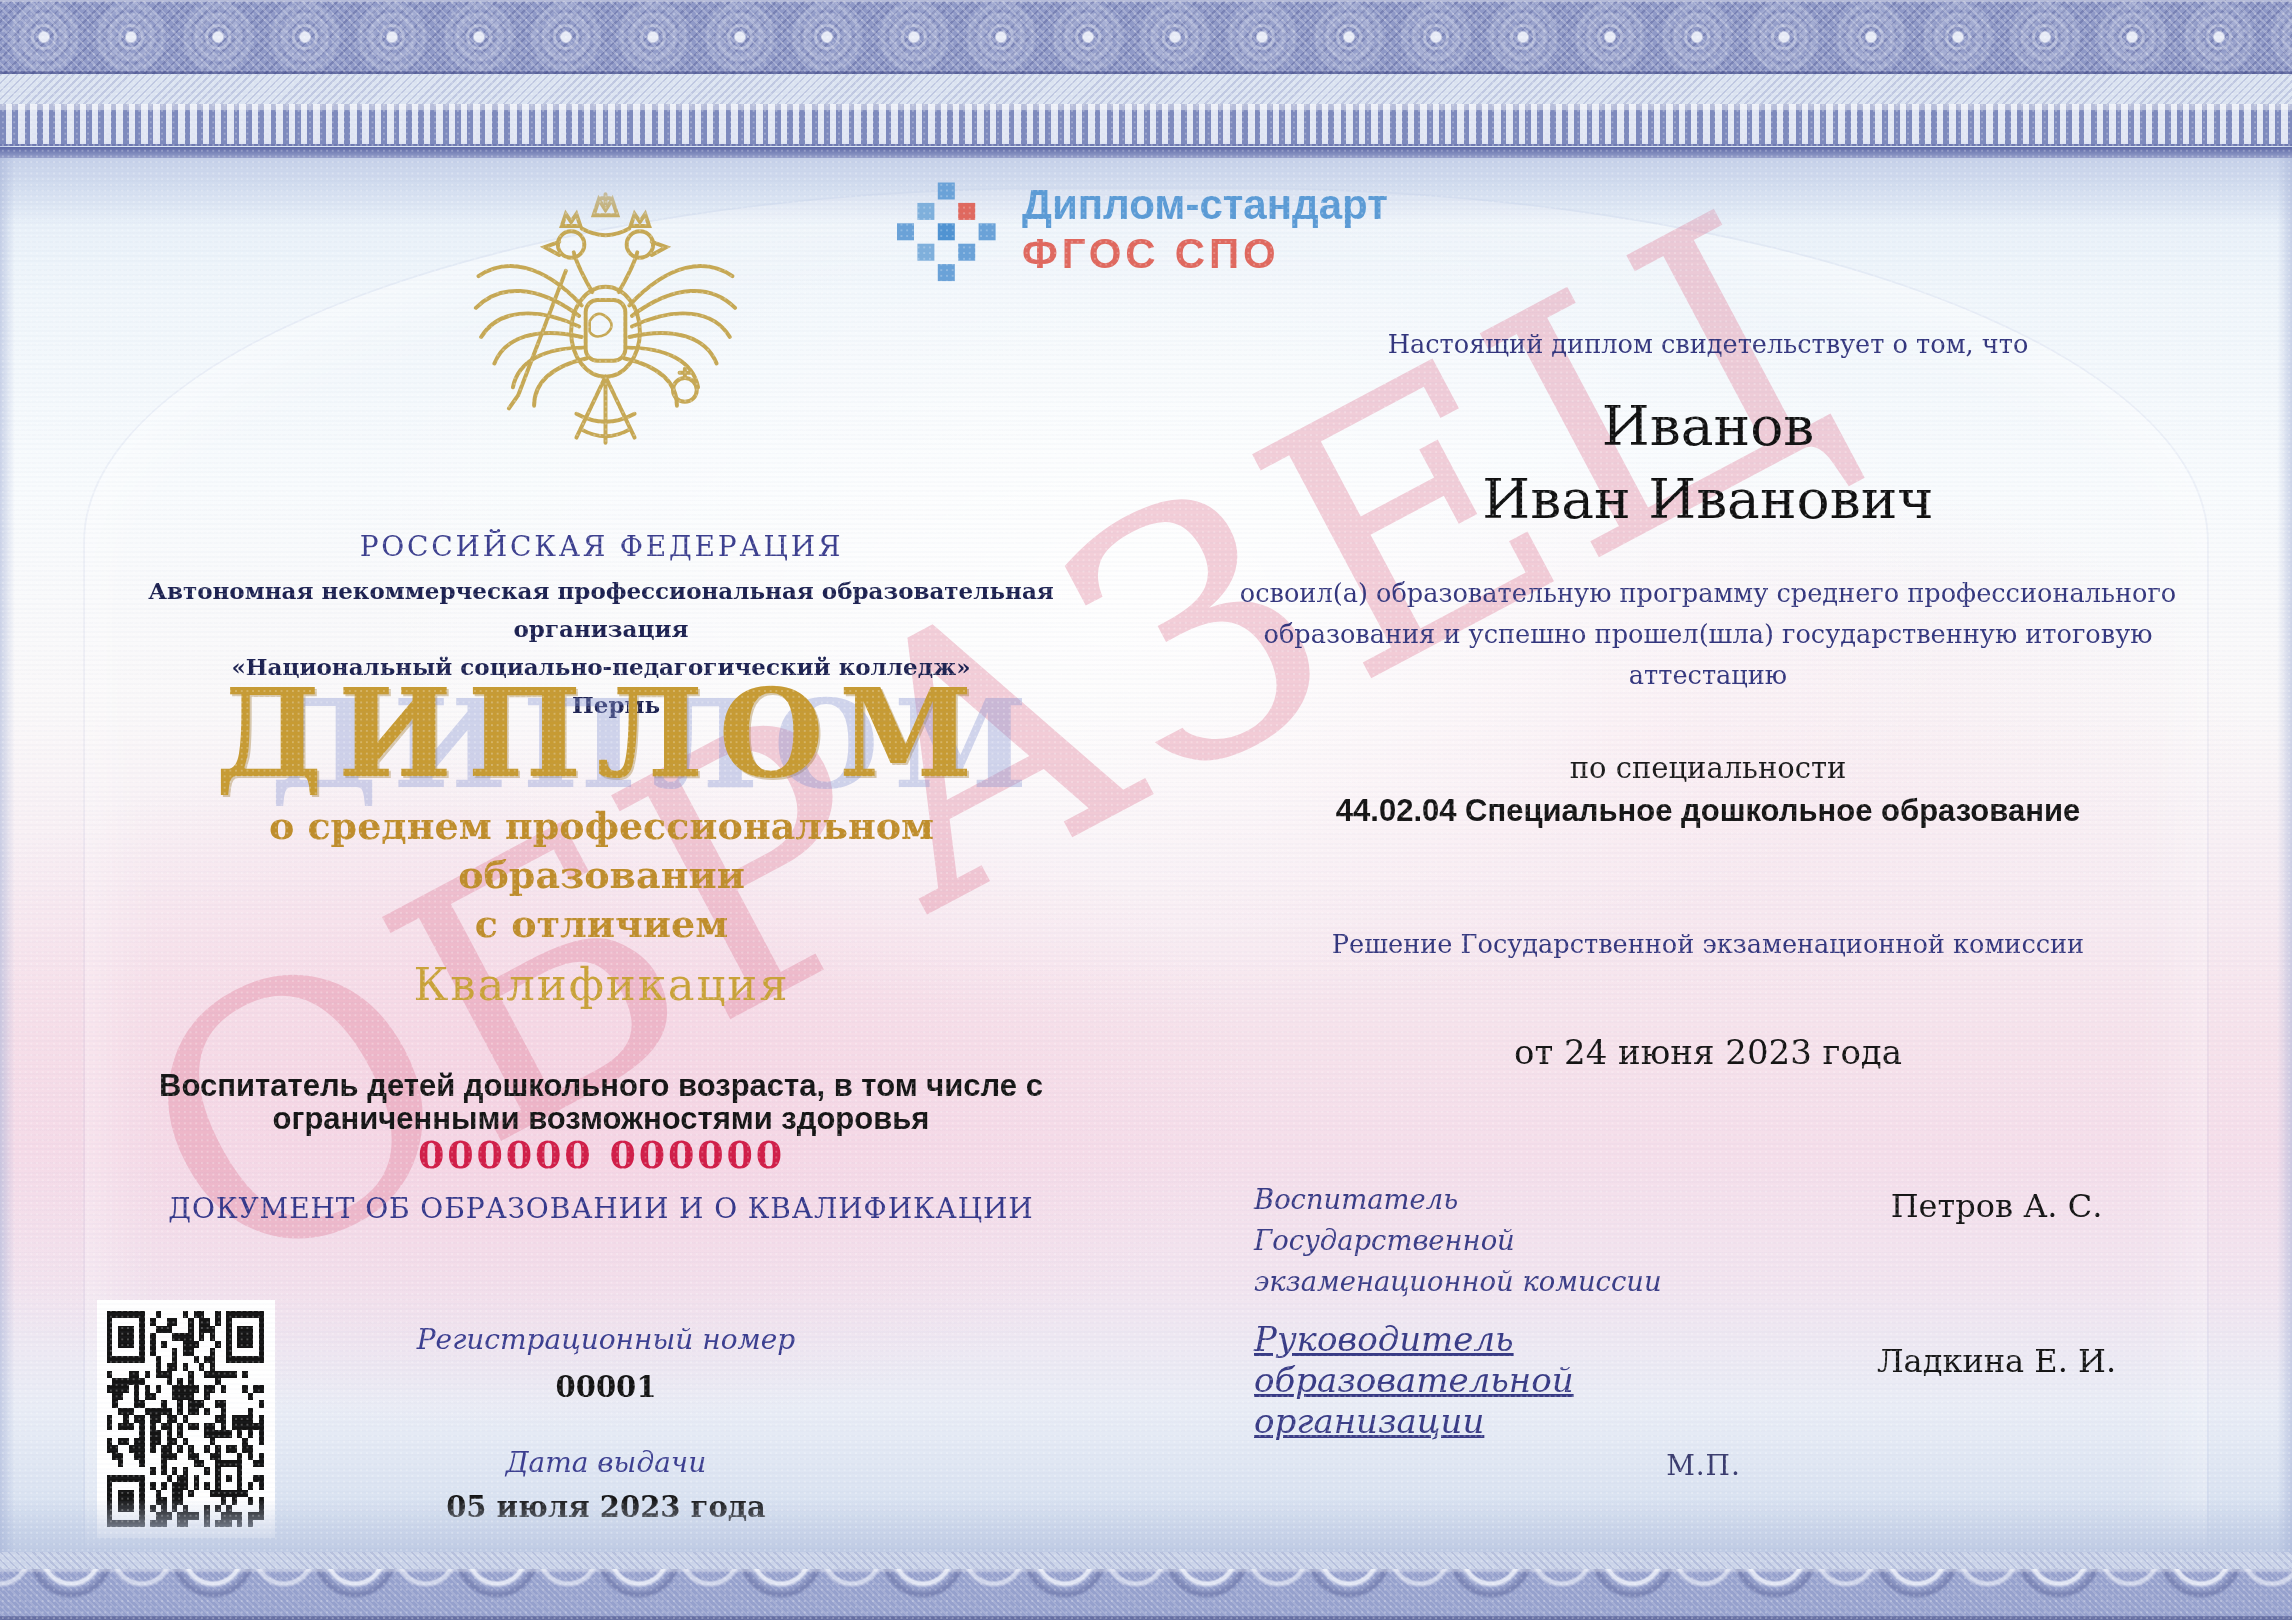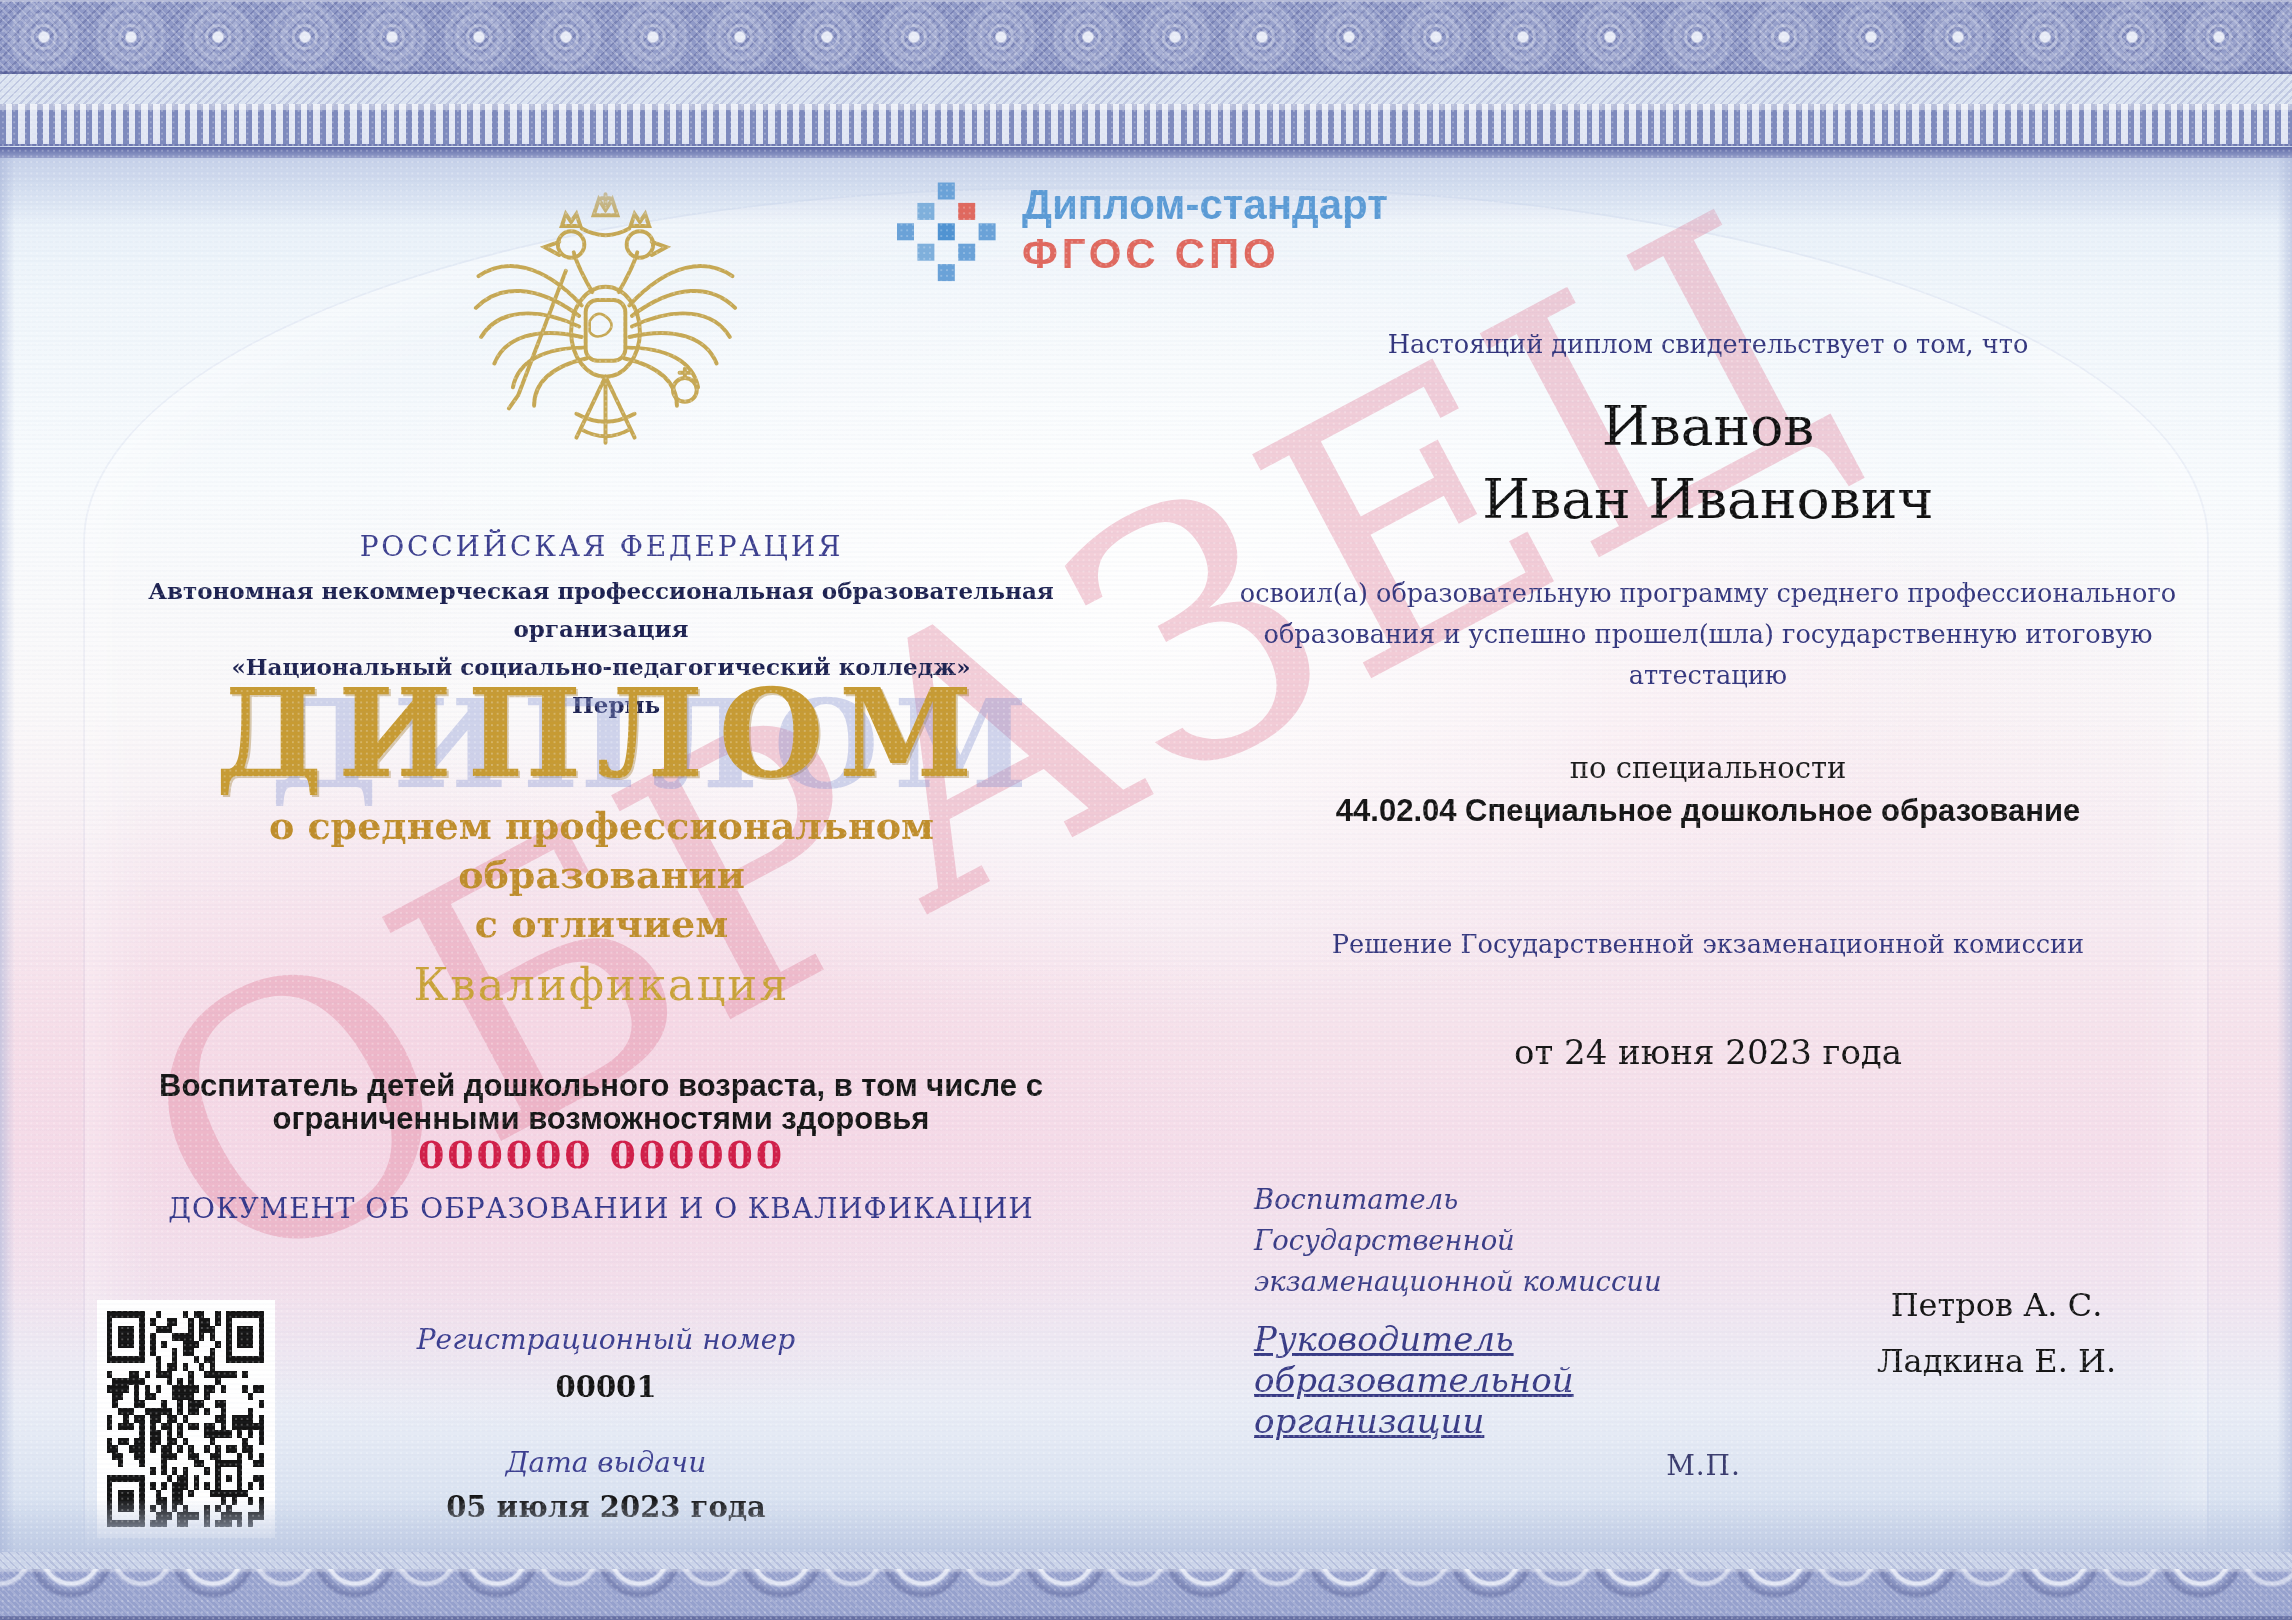--- a/index.html
+++ b/index.html
@@ -138,21 +138,21 @@
     font-size:29px;color:#1a1a1a;}
   .spec-val{left:1178px;top:793px;width:1060px;z-index:2;text-align:center;
     font-family:"Liberation Sans","DejaVu Sans",sans-serif;
     font-size:31px;font-weight:bold;color:#141414;}
   .decision{left:1178px;top:929px;width:1060px;z-index:2;text-align:center;
     font-size:25.6px;color:#33367d;}
   .decision-date{left:1178px;top:1032px;width:1060px;z-index:2;text-align:center;
     font-size:34px;font-weight:normal;color:#141414;}
   .chair-title{left:1254px;top:1179px;width:587px;z-index:2;text-align:left;
     font-size:27.4px;font-style:italic;color:#383b85;line-height:41px;}
-  .chair-name{left:1798px;top:1286px;width:397px;z-index:2;text-align:center;
+  .chair-name{left:1798px;top:1187px;width:397px;z-index:2;text-align:center;
     font-size:32px;color:#141414;}
   .head-title{left:1254px;top:1319px;width:587px;z-index:2;text-align:left;
     font-size:34px;font-style:italic;color:#383b85;line-height:41px;text-decoration:underline;}
   .head-name{left:1798px;top:1342px;width:397px;z-index:2;text-align:center;
     font-size:32px;color:#141414;}
   .stamp{left:1609px;top:1449px;width:189px;z-index:2;text-align:center;
     font-size:28px;color:#3a3c6e;letter-spacing:0.9px;}
 </style>
 </head>
 <body>

